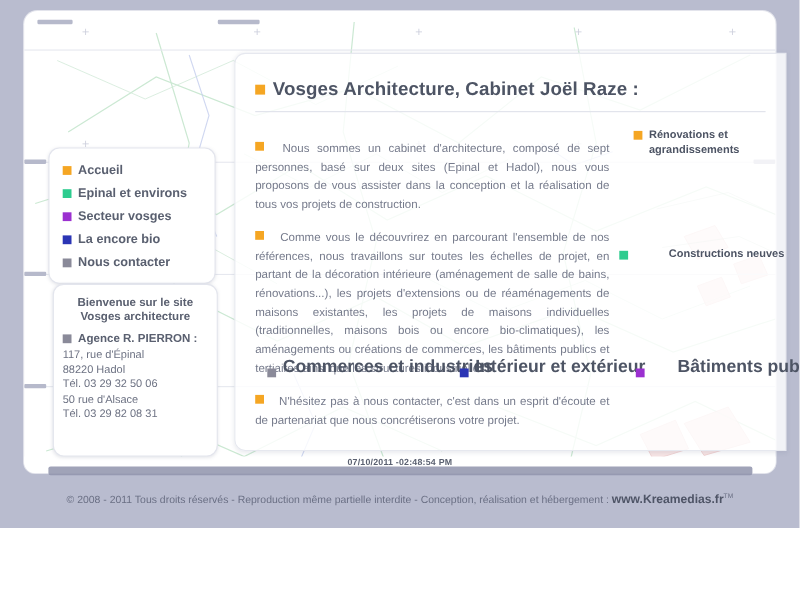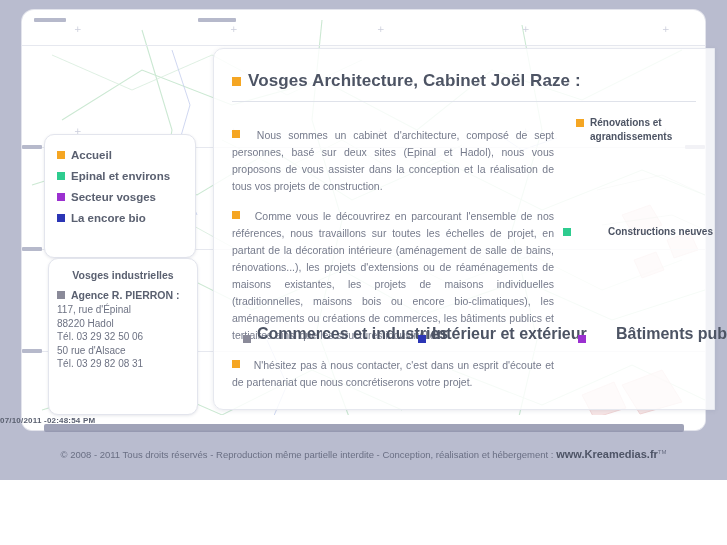--- a/index.html
+++ b/index.html
@@ -117,21 +117,21 @@
     font-size:16px;font-weight:bold;color:#4d5464;cursor:pointer;
     white-space:nowrap;
   }
   #link-commerces{margin-left:30px;width:175px;}
   #link-interieur{width:160px;}
   #link-batiments{width:140px;gap:24px;}
 
   
   .stamp{
     position:absolute;left:0;top:416px;width:727px;
-    font-size:8px;font-weight:bold;color:#5a6070;
+    text-align:center;font-size:8px;font-weight:bold;color:#5a6070;
     letter-spacing:.2px;
   }
 
   
   .footer{
     position:absolute;left:0;top:448px;width:727px;
     text-align:center;font-size:9.5px;color:#6a6f84;
     white-space:nowrap;
   }
   .footer b{font-size:11px;color:#4e5466;font-weight:bold;}
@@ -230,26 +230,31 @@
         <span>Epinal et environs</span>
       </li>
       <li>
         <span class="sq" style="background:#9b30d0"></span>
         <span>Secteur vosges</span>
       </li>
       <li>
         <span class="sq" style="background:#2b35b5"></span>
         <span>La encore bio</span>
       </li>
+      <li>
+        <span class="sq" style="background:#8a8a99"></span>
+        <span>Nous contacter</span>
+      </li>
     </ul>
   </div>
 
   <div class="panel" id="info-panel">
     <div class="infohead">
-      <div>Vosges industrielles</div>
+      <div>Bienvenue sur le site</div>
+      <div>Vosges architecture</div>
     </div>
 
     <div class="agency">
       <span class="sq" style="background:#8a8a99"></span>
       <span>Agence R. PIERRON :</span>
     </div>
     <div class="addr">117, rue d'Épinal</div>
     <div class="addr">88220 Hadol</div>
     <div class="addr">Tél. 03 29 32 50 06</div>
 

